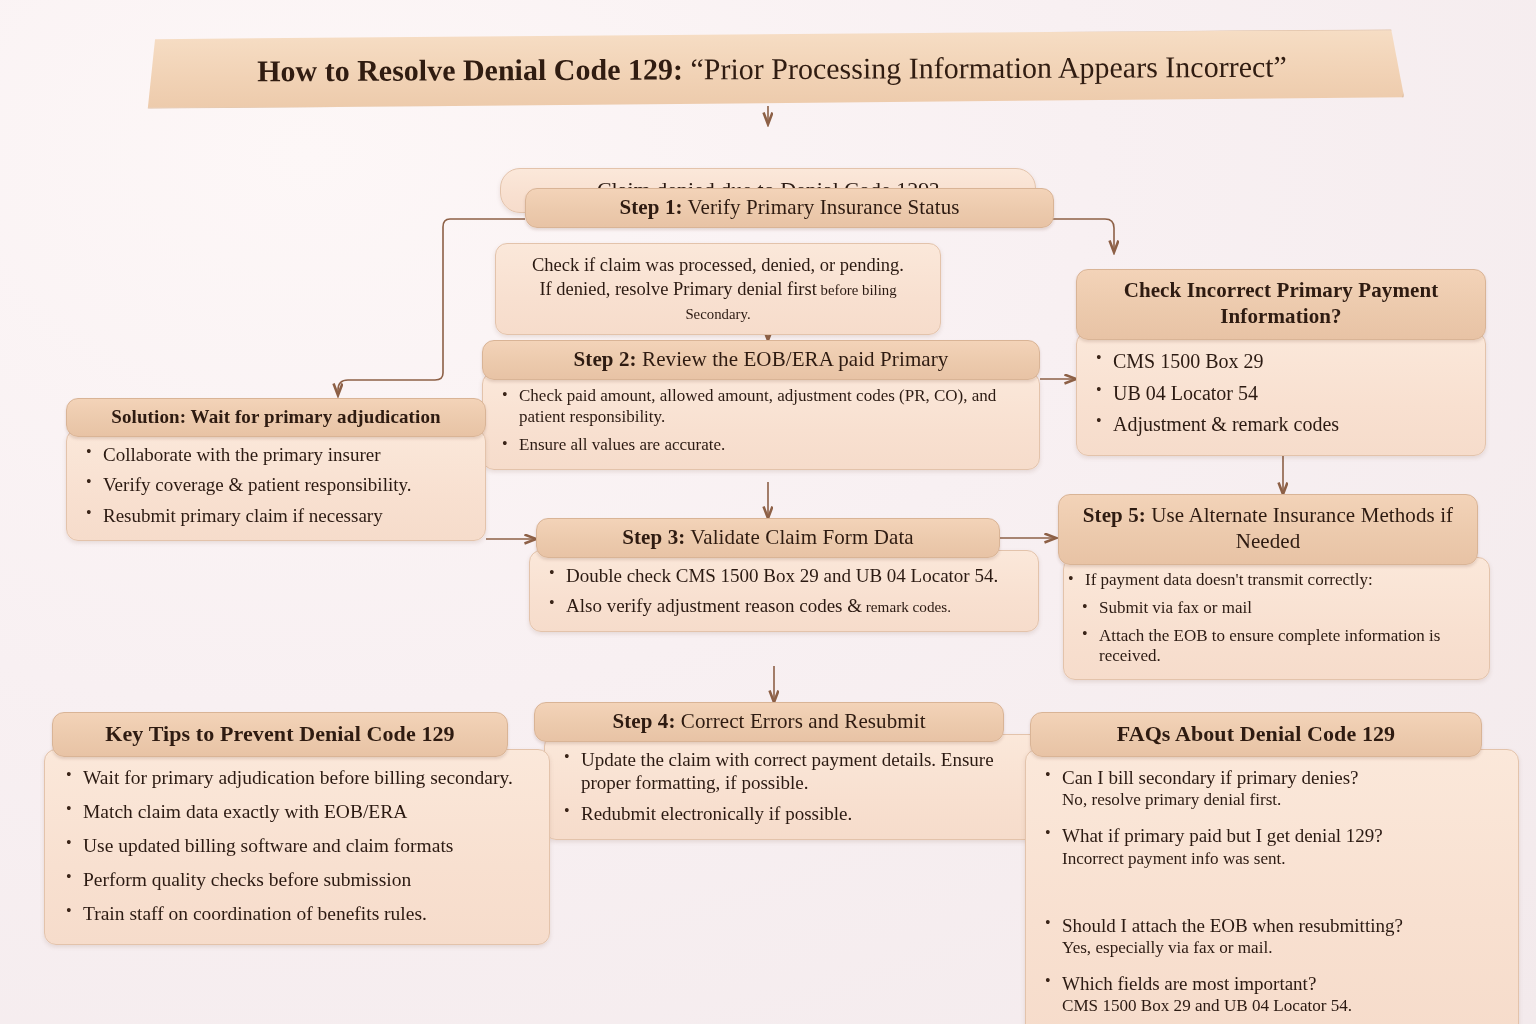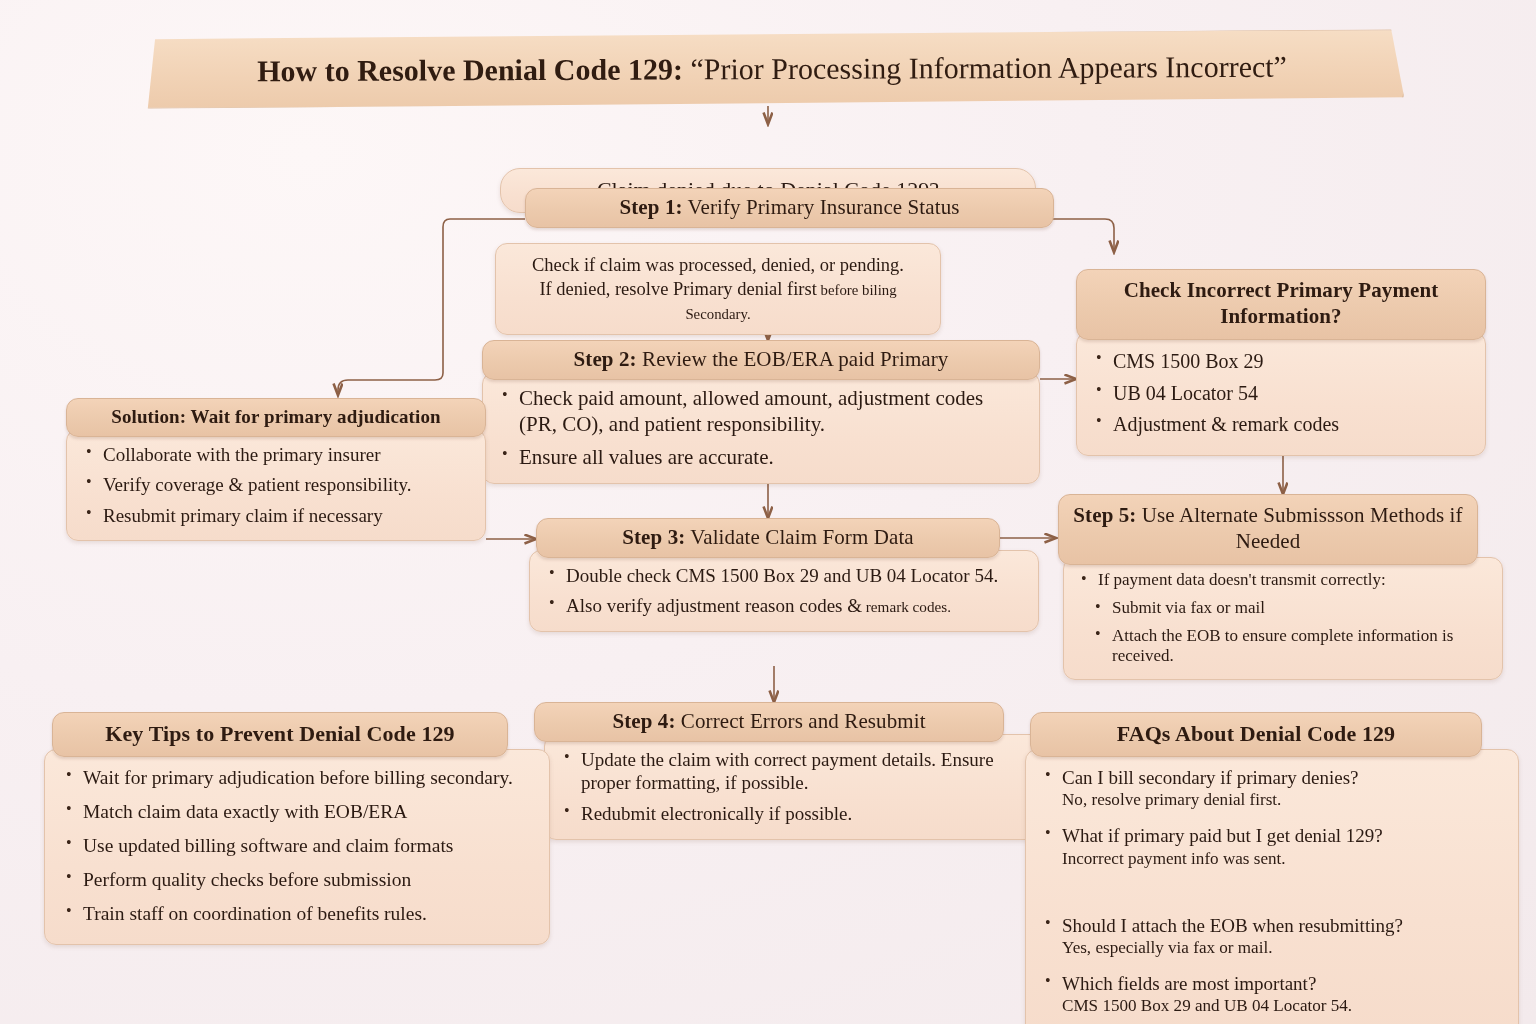--- a/index.html
+++ b/index.html
@@ -153,21 +153,21 @@
       <ul class="bl">
         <li>CMS 1500 Box 29</li>
         <li>UB 04 Locator 54</li>
         <li>Adjustment &amp; remark codes</li>
       </ul>
     </div>
   </div>
 
   <div class="card" style="left:482px; top:340px; width:558px;">
     <div class="hdr" style="font-size:21px;"><span>Step 2:</span><span class="norm"> Review the EOB/ERA paid Primary</span></div>
-    <div class="body" style="font-size:21px; padding:13px 16px 13px 16px;">
+    <div class="body" style="font-size:17px; padding:13px 16px 13px 16px;">
       <ul class="bl">
         <li>Check paid amount, allowed amount, adjustment codes (PR, CO), and patient responsibility.</li>
         <li>Ensure all values are accurate.</li>
       </ul>
     </div>
   </div>
 
   <div class="card" style="left:66px; top:398px; width:420px;">
     <div class="hdr" style="font-size:19px; font-weight:bold; padding:7px 12px 8px;">Solution: Wait for primary adjudication</div>
     <div class="body" style="font-size:19px; padding:13px 16px 13px 16px;">
@@ -183,22 +183,22 @@
     <div class="hdr" style="font-size:21px;"><span>Step 3:</span><span class="norm"> Validate Claim Form Data</span></div>
     <div class="body" style="font-size:19px; padding:13px 14px 13px 16px; width:478px; margin-left:-7px;">
       <ul class="bl">
         <li>Double check CMS 1500 Box 29 and UB 04 Locator 54.</li>
         <li><span>Also verify adjustment reason codes &amp;</span><span class="small"> remark codes.</span></li>
       </ul>
     </div>
   </div>
 
   <div class="card" style="left:1058px; top:494px; width:420px;">
-    <div class="hdr" style="font-size:21px; line-height:1.22; padding:8px 14px 10px;"><span>Step 5:</span><span class="norm"> Use Alternate Submissson Methods if Needed</span></div>
-    <div class="body" style="font-size:17px; padding:12px 14px 13px 14px; width:410px; margin-left:5px;">
+    <div class="hdr" style="font-size:21px; line-height:1.22; padding:8px 14px 10px;"><span>Step 5:</span><span class="norm"> Use Alternate Insurance Methods if Needed</span></div>
+    <div class="body" style="font-size:17px; padding:12px 14px 13px 1px; width:410px; margin-left:5px;">
       <ul class="bl">
         <li>If payment data doesn't transmit correctly:</li>
         <li style="margin-left:14px;">Submit via fax or mail</li>
         <li style="margin-left:14px; line-height:1.18;">Attach the EOB to ensure complete information is received.</li>
       </ul>
     </div>
   </div>
 
   <div class="card" style="left:534px; top:702px; width:470px;">
     <div class="hdr" style="font-size:21px;"><span>Step 4:</span><span class="norm"> Correct Errors and Resubmit</span></div>

